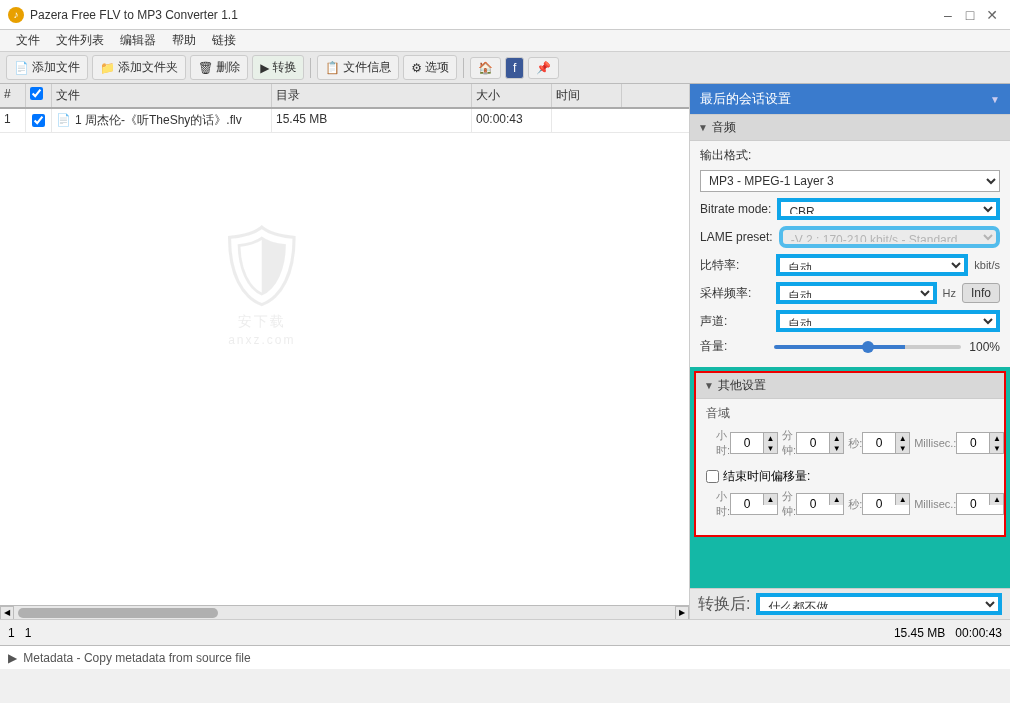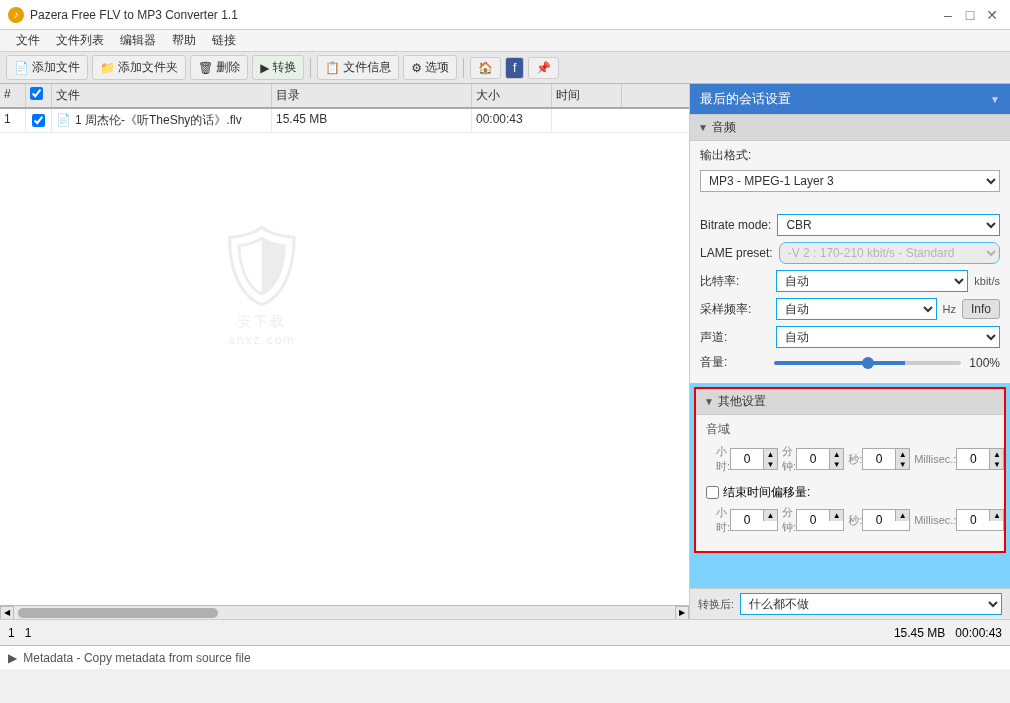--- a/index.html
+++ b/index.html
@@ -35,37 +35,37 @@
     .th:last-child { border-right: none; }
     .table-row { display: grid; grid-template-columns: 26px 26px 220px 200px 80px 70px 30px; border-bottom: 1px solid #e8e8e8; }
     .td { padding: 3px 4px; font-size: 12px; color: #333; border-right: 1px solid #e8e8e8; overflow: hidden; white-space: nowrap; text-overflow: ellipsis; }
     .td:last-child { border-right: none; }
     .checkbox-cell { display: flex; align-items: center; justify-content: center; }
     .watermark { position: absolute; top: 50%; left: 38%; transform: translate(-50%, -50%); opacity: 0.15; text-align: center; }
     .watermark-shield { font-size: 80px; color: #888; }
     .watermark-text { font-size: 14px; color: #888; letter-spacing: 2px; }
 
     
-    .right-panel { width: 320px; background: #7dd3fc; display: flex; flex-direction: column; overflow: hidden; }
+    .right-panel { width: 320px; background: #14b8a6; display: flex; flex-direction: column; overflow: hidden; }
     .right-scrollable { flex: 1; overflow-y: auto; overflow-x: hidden; }
 
     
     .session-header { background: #3a7bcd; color: white; padding: 6px 10px; display: flex; align-items: center; justify-content: space-between; font-size: 13px; }
     .session-arrow { font-size: 10px; color: #cce; }
 
     
     .section { margin-bottom: 4px; }
     .section-title { background: #d8d8d8; padding: 4px 8px; font-size: 12px; color: #333; display: flex; align-items: center; gap: 4px; border-top: 1px solid #ccc; border-bottom: 1px solid #ccc; }
     .section-triangle { font-size: 10px; color: #555; }
     .section-body { padding: 6px 10px; background: #f5f5f5; }
 
     
     .form-row { display: flex; align-items: center; margin-bottom: 6px; gap: 6px; }
     .form-label { color: #333; font-size: 12px; white-space: nowrap; min-width: 70px; text-align: left; }
-    .form-select { border: 1px solid #0ea5e9; background: white; padding: 2px 4px; font-size: 12px; color: #333; cursor: pointer; flex: 1; height: 22px; }
+    .form-select { border: 4px solid #0ea5e9; background: white; padding: 2px 4px; font-size: 12px; color: #333; cursor: pointer; flex: 1; height: 22px; }
     .form-select-wide { border: 1px solid #aaa; background: white; padding: 2px 4px; font-size: 12px; color: #333; cursor: pointer; width: 100%; height: 22px; }
     .form-select-disabled { background: #e8e8e8; color: #999; border-radius: 7px; }
     .unit-label { font-size: 11px; color: #555; }
 
     
     .slider-row { display: flex; align-items: center; margin-bottom: 6px; gap: 4px; }
     .slider { flex: 1; height: 4px; -webkit-appearance: none; appearance: none; background: linear-gradient(to right, #3a7bcd 70%, #ccc 30%); border-radius: 2px; cursor: pointer; }
     .slider::-webkit-slider-thumb { -webkit-appearance: none; width: 12px; height: 12px; background: #3a7bcd; border-radius: 50%; cursor: pointer; }
     .slider-pct { font-size: 12px; color: #333; min-width: 35px; text-align: right; }
 
@@ -96,21 +96,21 @@
     
     .bottom-bar { display: flex; align-items: center; background: #f0f0f0; border-top: 1px solid #ccc; height: 26px; padding: 0 8px; gap: 10px; }
     .bottom-spacer { flex: 1; }
 
     
     .metadata-bar { background: #fff; border-top: 1px solid #bbb; height: 24px; display: flex; align-items: center; padding: 0 8px; font-size: 12px; color: #555; }
     .metadata-icon { margin-right: 6px; color: #555; }
 
     
     .convert-after-row { display: flex; align-items: center; background: #e8e8e8; border-top: 1px solid #ccc; padding: 4px 8px; gap: 6px; }
-    .convert-after-label { font-size: 11px; color: #555; white-space: nowrap; }
+    .convert-after-label { font-size: 16px; color: #555; white-space: nowrap; }
 
     
     .right-scrollable::-webkit-scrollbar { width: 12px; }
     .right-scrollable::-webkit-scrollbar-track { background: #e8e8e8; }
     .right-scrollable::-webkit-scrollbar-thumb { background: #b0b0b0; border: 2px solid #e8e8e8; border-radius: 6px; }
     .file-table::-webkit-scrollbar { height: 10px; width: 10px; }
     .file-table::-webkit-scrollbar-track { background: #e8e8e8; }
     .file-table::-webkit-scrollbar-thumb { background: #b0b0b0; border-radius: 5px; }
 
     
@@ -231,21 +231,21 @@
       <div class="section">
         <div class="section-title">
           <span class="section-triangle">▼</span>
           <span>音频</span>
         </div>
         <div class="section-body">
 
           <div class="form-row">
             <span class="form-label">输出格式:</span>
           </div>
-          <div style="margin-bottom:22px;">
+          <div style="margin-bottom:6px;">
             <select class="form-select-wide">
               <option>MP3 - MPEG-1 Layer 3</option>
             </select>
           </div>
 
           <div class="form-row">
             <span class="form-label">Bitrate mode:</span>
             <select class="form-select" style="width:80px;">
               <option>CBR</option>
             </select>

